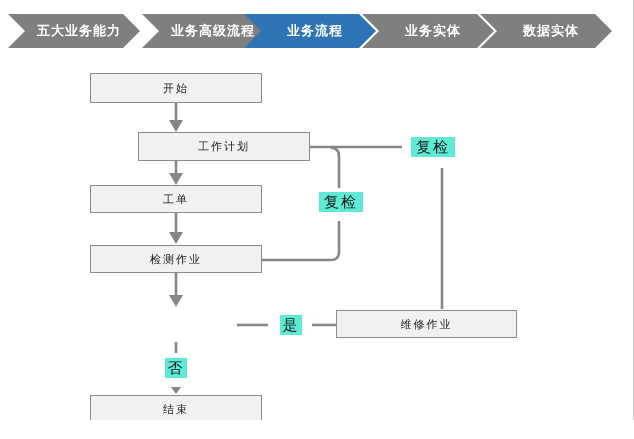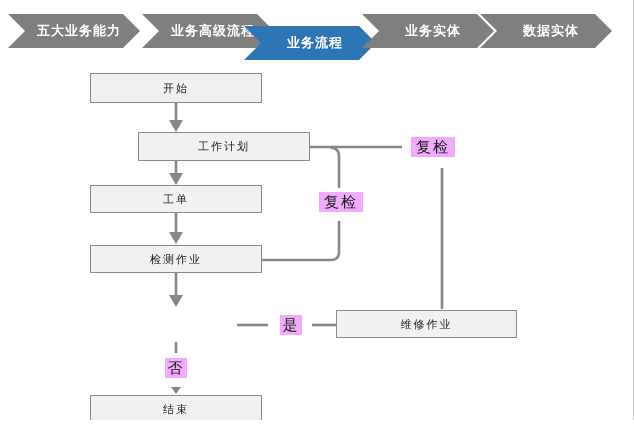--- a/index.html
+++ b/index.html
@@ -33,21 +33,21 @@
     color: #ffffff;
     font-size: 13px;
     font-weight: bold;
     letter-spacing: 1px;
     padding-left: 10px;
     white-space: nowrap;
   }
   .chevron.active { background: #2e75b6; }
   .c0 { left: 8px; }
   .c1 { left: 142px; }
-  .c2 { left: 244px; margin-top: 12px; }
+  .c2 { left: 244px; }
   .c3 { left: 362px; }
   .c4 { left: 480px; }
 
   
   .node {
     position: absolute;
     background: #f1f1f1;
     border: 1.5px solid #8a8a8a;
     display: flex;
     align-items: center;
@@ -63,21 +63,21 @@
     justify-content: center;
     font-size: 15px;
     color: #1a1a1a;
   }
   .diamond-wrap svg { position: absolute; inset: 0; }
   .diamond-wrap span { position: relative; z-index: 1; letter-spacing: 1px; }
 
   
   .edge-label {
     position: absolute;
-    background: #f0abfc;
+    background: #5eead4;
     display: flex;
     align-items: center;
     justify-content: center;
     font-size: 15px;
     color: #1a1a1a;
     letter-spacing: 2px;
     z-index: 2;
   }
 
   .connectors { position: absolute; left: 0; top: 0; }

